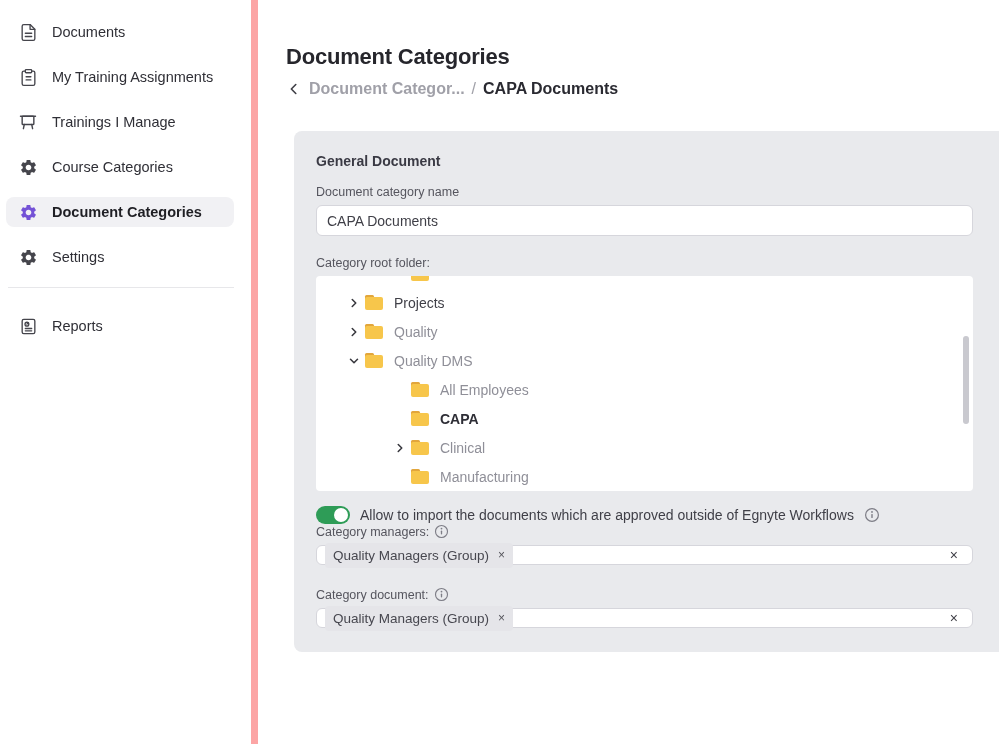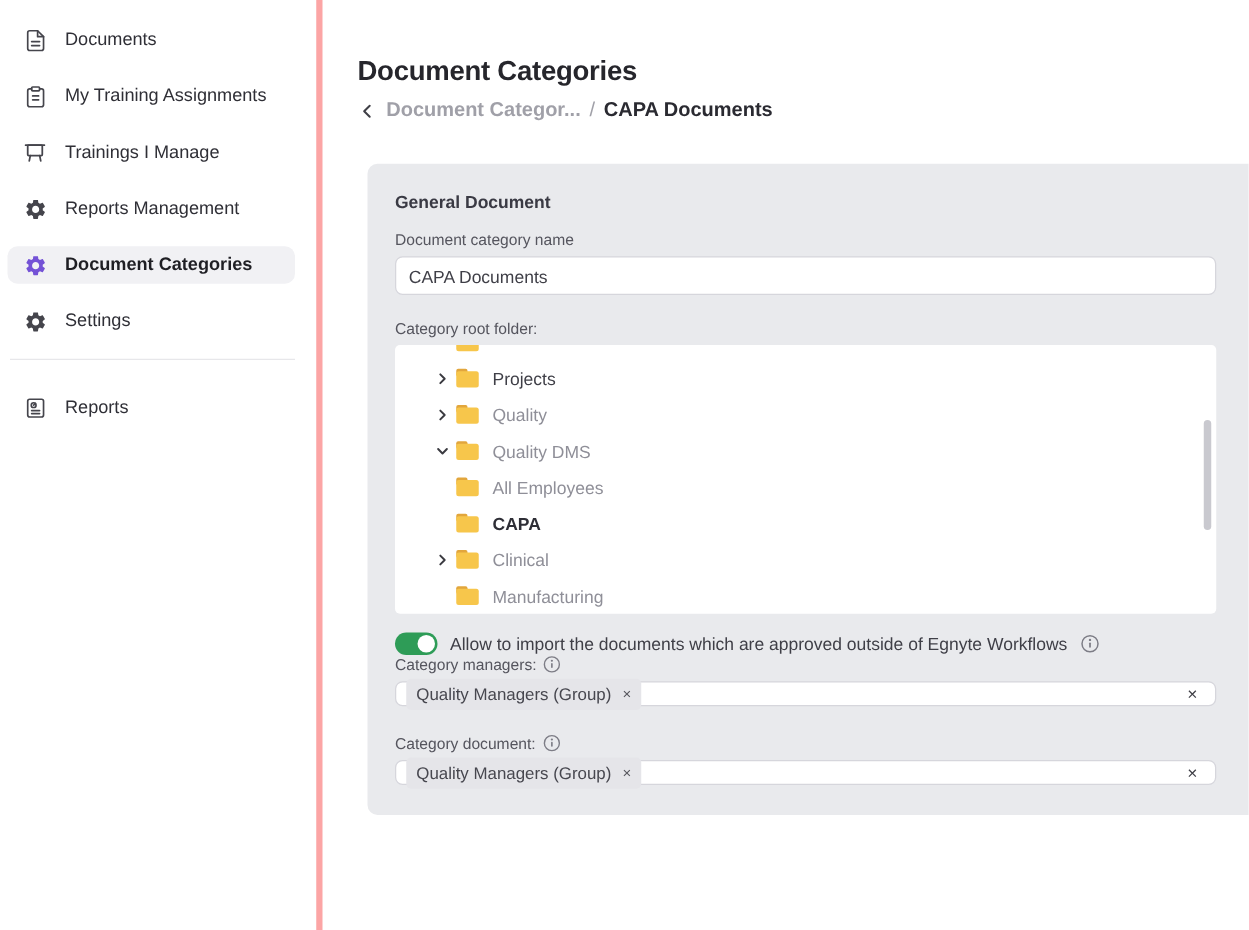--- a/index.html
+++ b/index.html
@@ -1,21 +1,21 @@
 <!DOCTYPE html>
 <html><head>
 <meta charset="utf-8">
 <style>
   * { margin:0; padding:0; box-sizing:border-box; }
   html,body { width:999px; height:744px; background:#ffffff; overflow:hidden;
     font-family:"Liberation Sans","DejaVu Sans",sans-serif; }
   .app { display:flex; width:999px; height:744px; }
 
   
-  .sidebar { width:258px; flex-shrink:0; border-right:5px solid #fca5a5; padding-top:17px; height:744px; background:#fff; }
+  .sidebar { width:258px; flex-shrink:0; border-right:7px solid #fca5a5; padding-top:17px; height:744px; background:#fff; }
   .nav-item { height:30px; margin:0 17px 15px 6px; border-radius:8px; display:flex; align-items:center;
     padding:0 10px 0 12px; cursor:pointer; font-size:14.5px; color:#2F2F36; }
   .nav-item .nicon { width:20px; height:20px; margin-right:14px; color:#45454C; display:flex; align-items:center; justify-content:center; flex-shrink:0; }
   .nav-item.active { background:#F1F1F4; font-weight:bold; color:#1F1F24; }
   .nav-item.active .nicon { color:#7452D6; }
   .sidebar-divider { height:1px; background:#E7E7EA; margin:9px 17px 23px 8px; }
 
   
   .main { flex:1; padding:44px 0 0 28px; }
   .page-title { font-size:22px; font-weight:700; color:#26262C; letter-spacing:-0.2px; }
@@ -32,21 +32,21 @@
   .field-label { font-size:12.5px; color:#55555E; margin-bottom:6px; display:flex; align-items:center; gap:5px; }
   .text-input { width:100%; height:31px; border:1px solid #D6D6DC; border-radius:6px; background:#fff;
     padding:0 10px; font-size:14px; color:#3F3F47; font-family:inherit; margin-bottom:20px; }
 
   
   .tree { background:#fff; border-radius:4px; height:215px; overflow:hidden; position:relative; margin-bottom:15px; }
   .trow { height:29px; display:flex; align-items:center; font-size:14px; cursor:pointer; }
   .trow.partial { margin-top:-17px; }
   .chev { width:20px; display:flex; align-items:center; justify-content:center; color:#3A3A40; cursor:pointer; flex-shrink:0; }
   .lvl1 { padding-left:28px; }
-  .lvl2 { padding-left:28px; }
+  .lvl2 { padding-left:28px;margin-left:46px; }
   .folder { margin-right:10px; flex-shrink:0; }
   .t-gray { color:#8F8F98; }
   .t-dark { color:#3F3F47; }
   .t-bold { color:#2E2E36; font-weight:700; }
   .scroll-thumb { position:absolute; right:4px; top:60px; width:6px; height:88px; background:#C9C9CF; border-radius:3px; cursor:pointer; }
 
   
   .toggle-row { display:flex; align-items:center; gap:10px; margin-top:15px; font-size:14px; color:#3F3F47; }
   .toggle { width:34px; height:18px; border-radius:9px; background:#2E9C57; position:relative; flex-shrink:0; cursor:pointer; }
   .knob { position:absolute; right:2px; top:2px; width:14px; height:14px; border-radius:50%; background:#fff; }
@@ -125,21 +125,21 @@
           </svg>
       </span>
       <span>Trainings I Manage</span>
     </div>
     <div class="nav-item">
       <span class="nicon">
         <svg width="19" height="19" viewBox="0 0 24 24">
             <use href="#ic-gear"></use>
           </svg>
       </span>
-      <span>Reports Management</span>
+      <span>Course Categories</span>
     </div>
     <div class="nav-item active">
       <span class="nicon">
         <svg width="19" height="19" viewBox="0 0 24 24">
             <use href="#ic-gear"></use>
           </svg>
       </span>
       <span>Document Categories</span>
     </div>
     <div class="nav-item">

